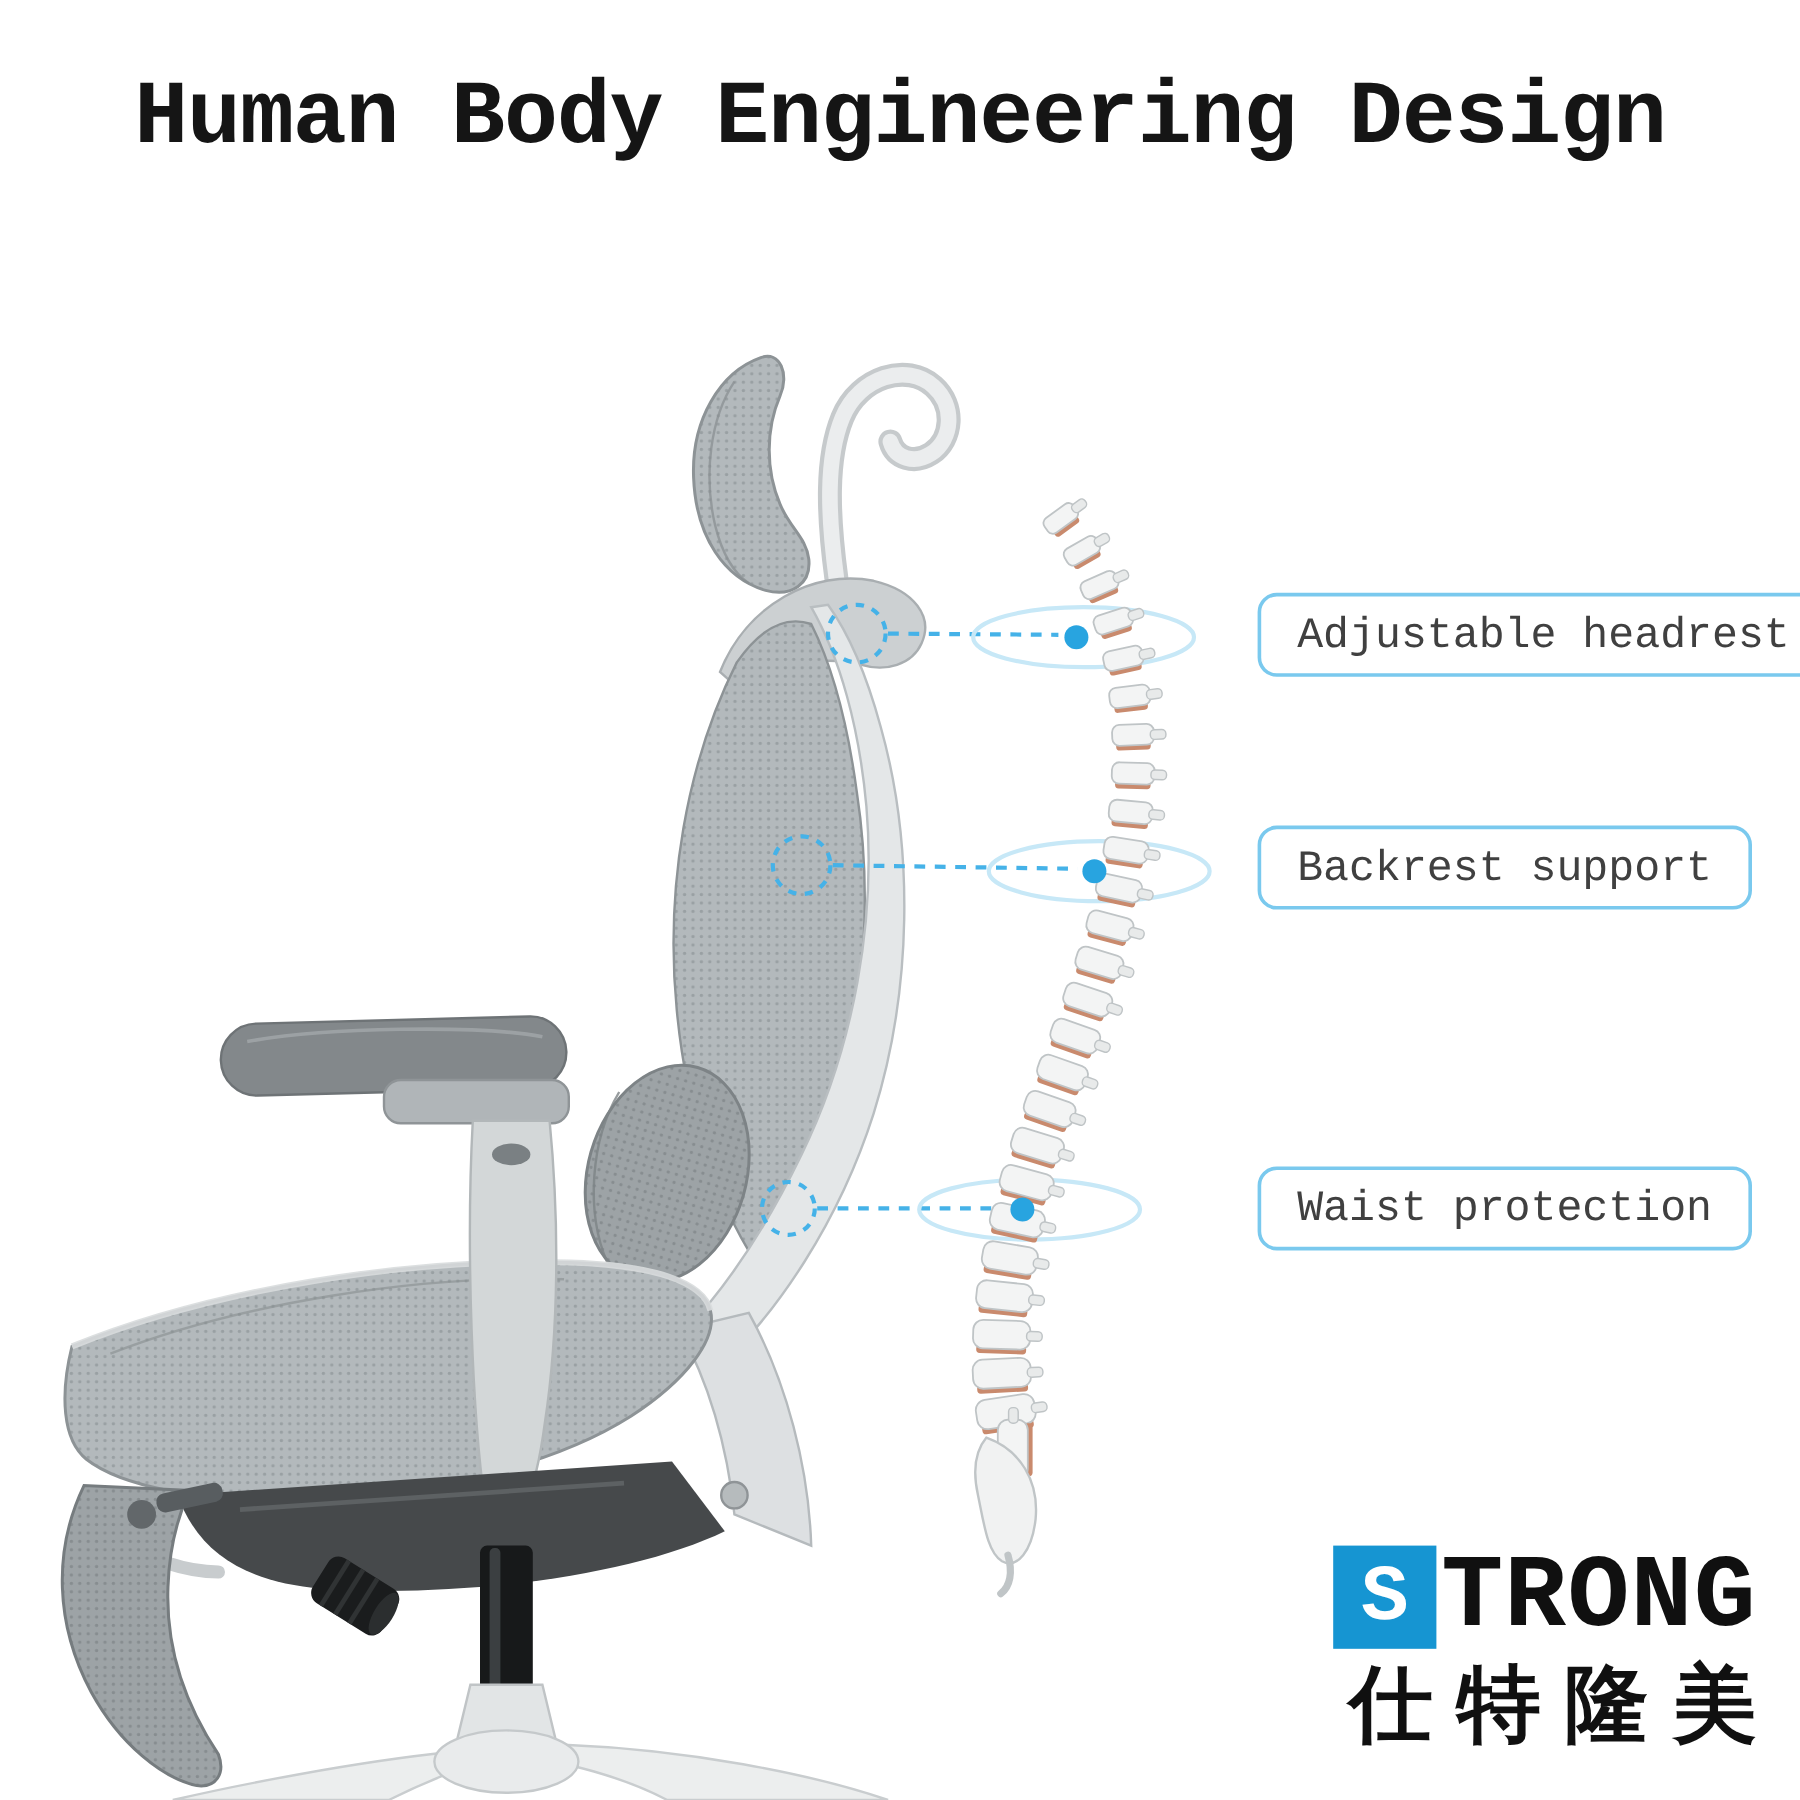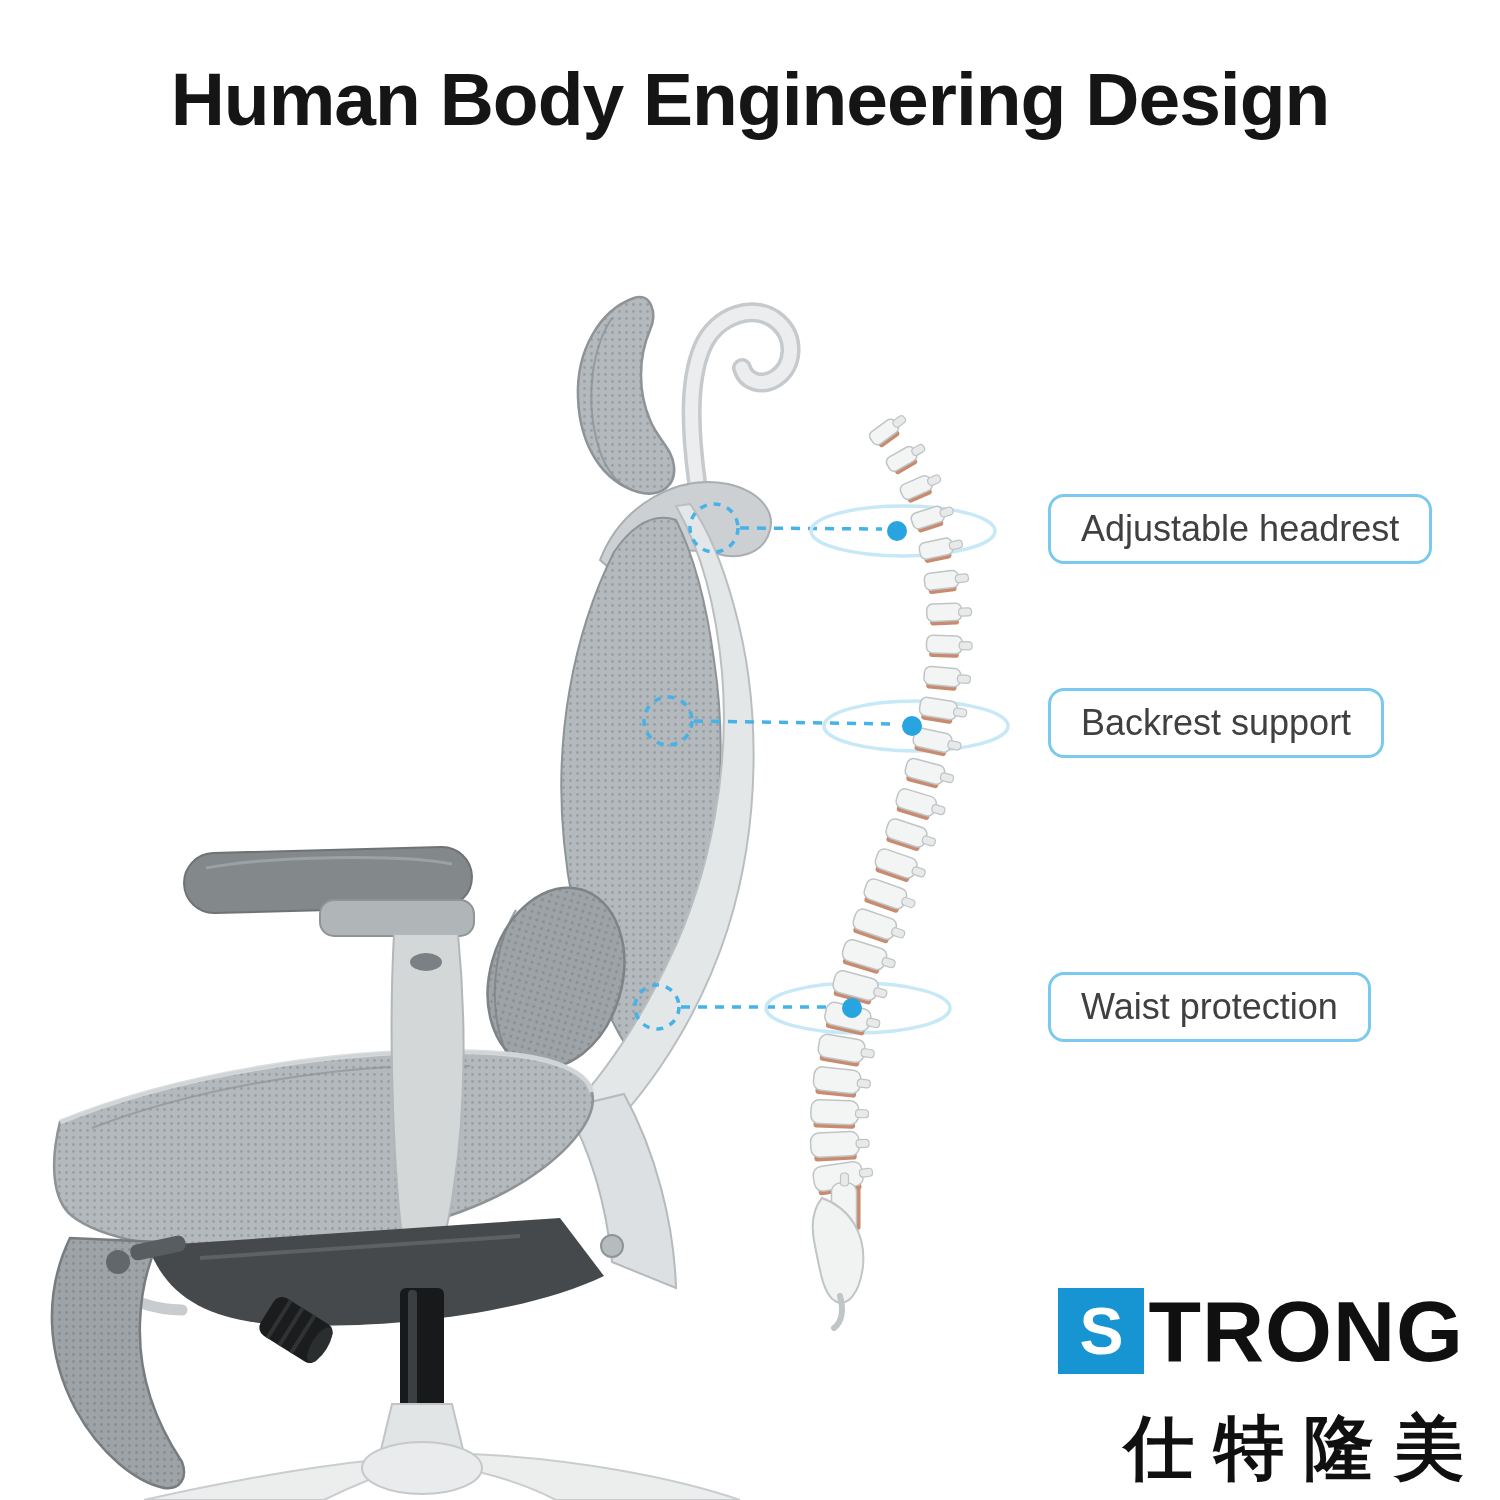--- a/index.html
+++ b/index.html
@@ -1,18 +1,18 @@
 <!DOCTYPE html>
 <html><head>
 <meta charset="utf-8">
 <style>
   html,body{margin:0;padding:0;background:#ffffff;}
   .canvas{
     position:relative;width:1500px;height:1500px;background:#ffffff;overflow:hidden;
-    font-family:Liberation Sans, sans-serif;
+    font-family:Liberation Mono, monospace;
   }
   .title{
     position:absolute;top:56px;left:0;width:100%;text-align:center;
     font-size:75px;font-weight:bold;letter-spacing:-1px;color:#151515;margin:0;
   }
   .subtitle{
     position:absolute;top:182px;left:0;width:100%;text-align:center;
     font-size:35px;font-weight:bold;color:#222;margin:0;
   }
   .illus{position:absolute;left:0;top:0;width:1500px;height:1500px;}
@@ -32,21 +32,21 @@
   .s-block{
     width:86px;height:86px;background:#1695d2;color:#ffffff;
     display:flex;align-items:center;justify-content:center;
     font-size:66px;font-weight:bold;
   }
   .brand-rest{
     font-size:86px;font-weight:bold;letter-spacing:1px;color:#101010;line-height:86px;
     margin-left:4px;
   }
   .brand-cn{
-    margin-top:28px;font-size:70px;font-weight:bold;color:#101010;
+    margin-top:0;font-size:70px;font-weight:bold;color:#101010;
     letter-spacing:20px;margin-right:-20px;white-space:nowrap;
   }
 </style>
 </head>
 <body>
 
 <div class="canvas">
 
   <h1 class="title">Human Body Engineering Design</h1>
 

